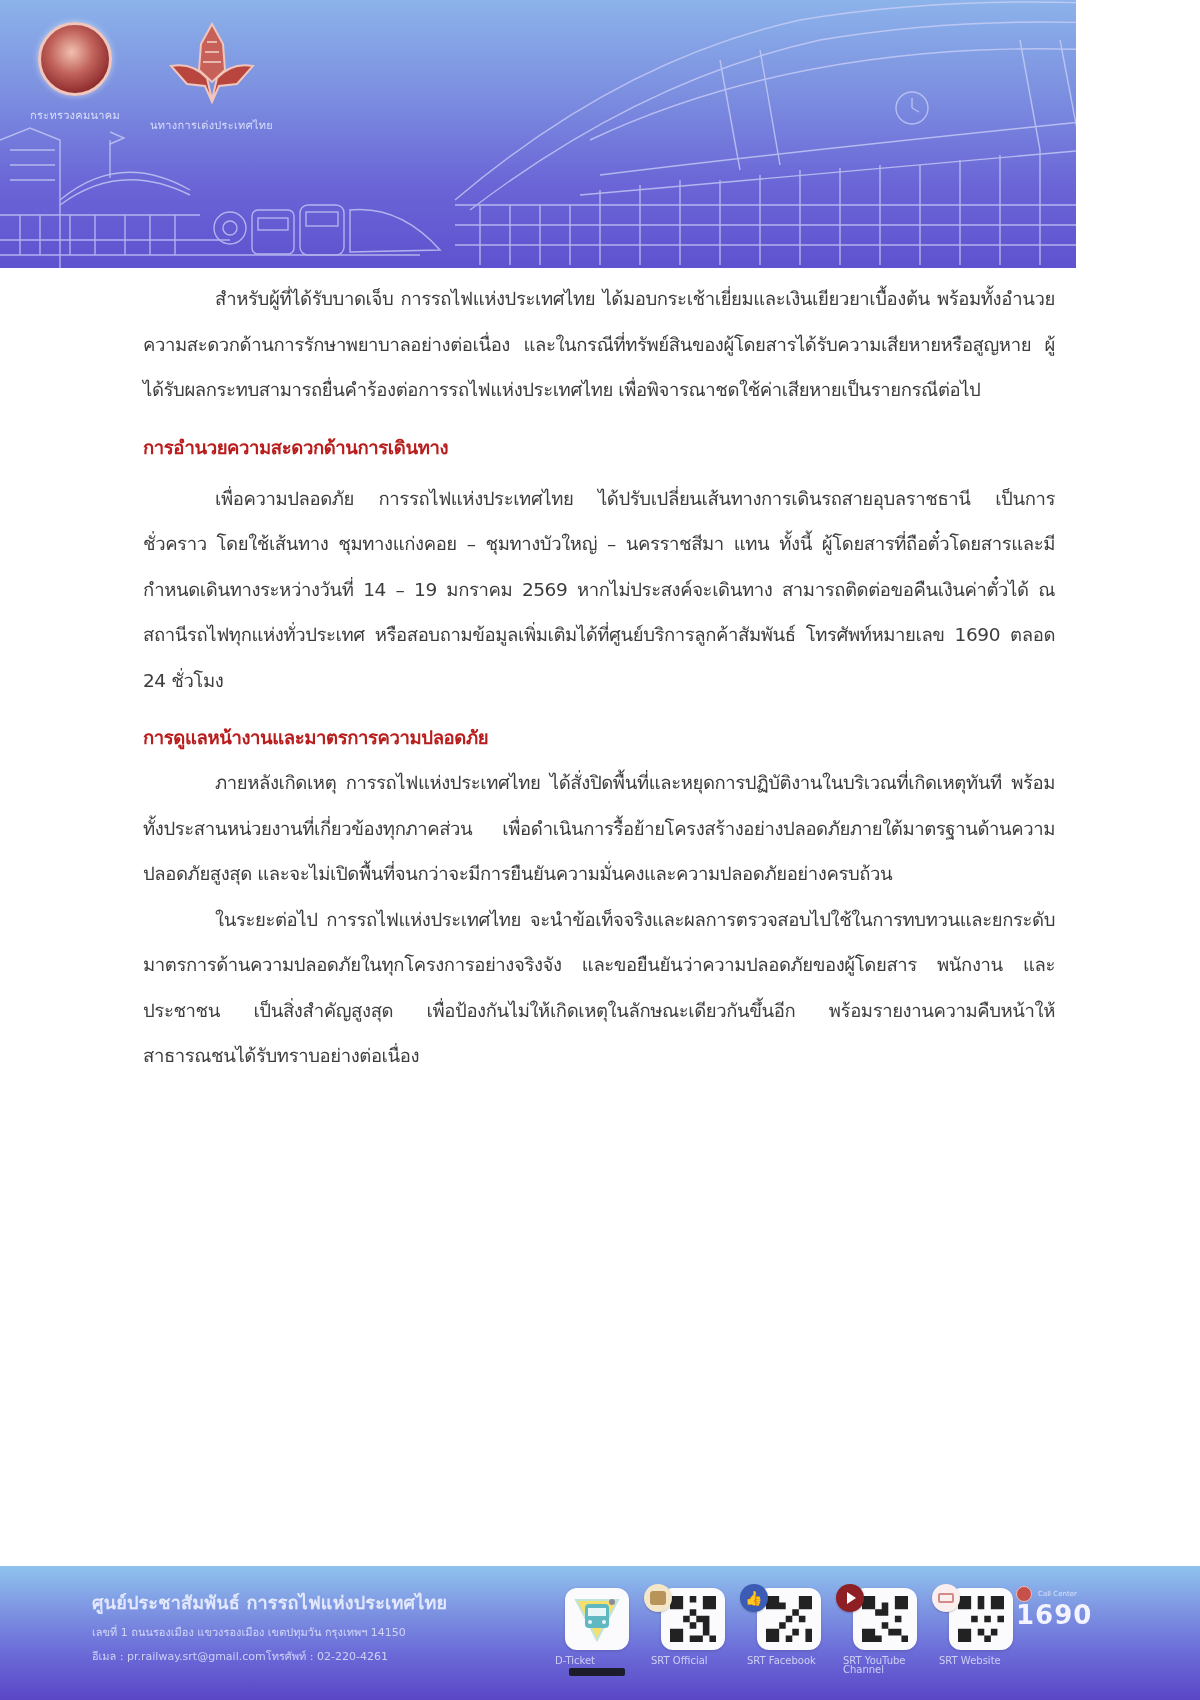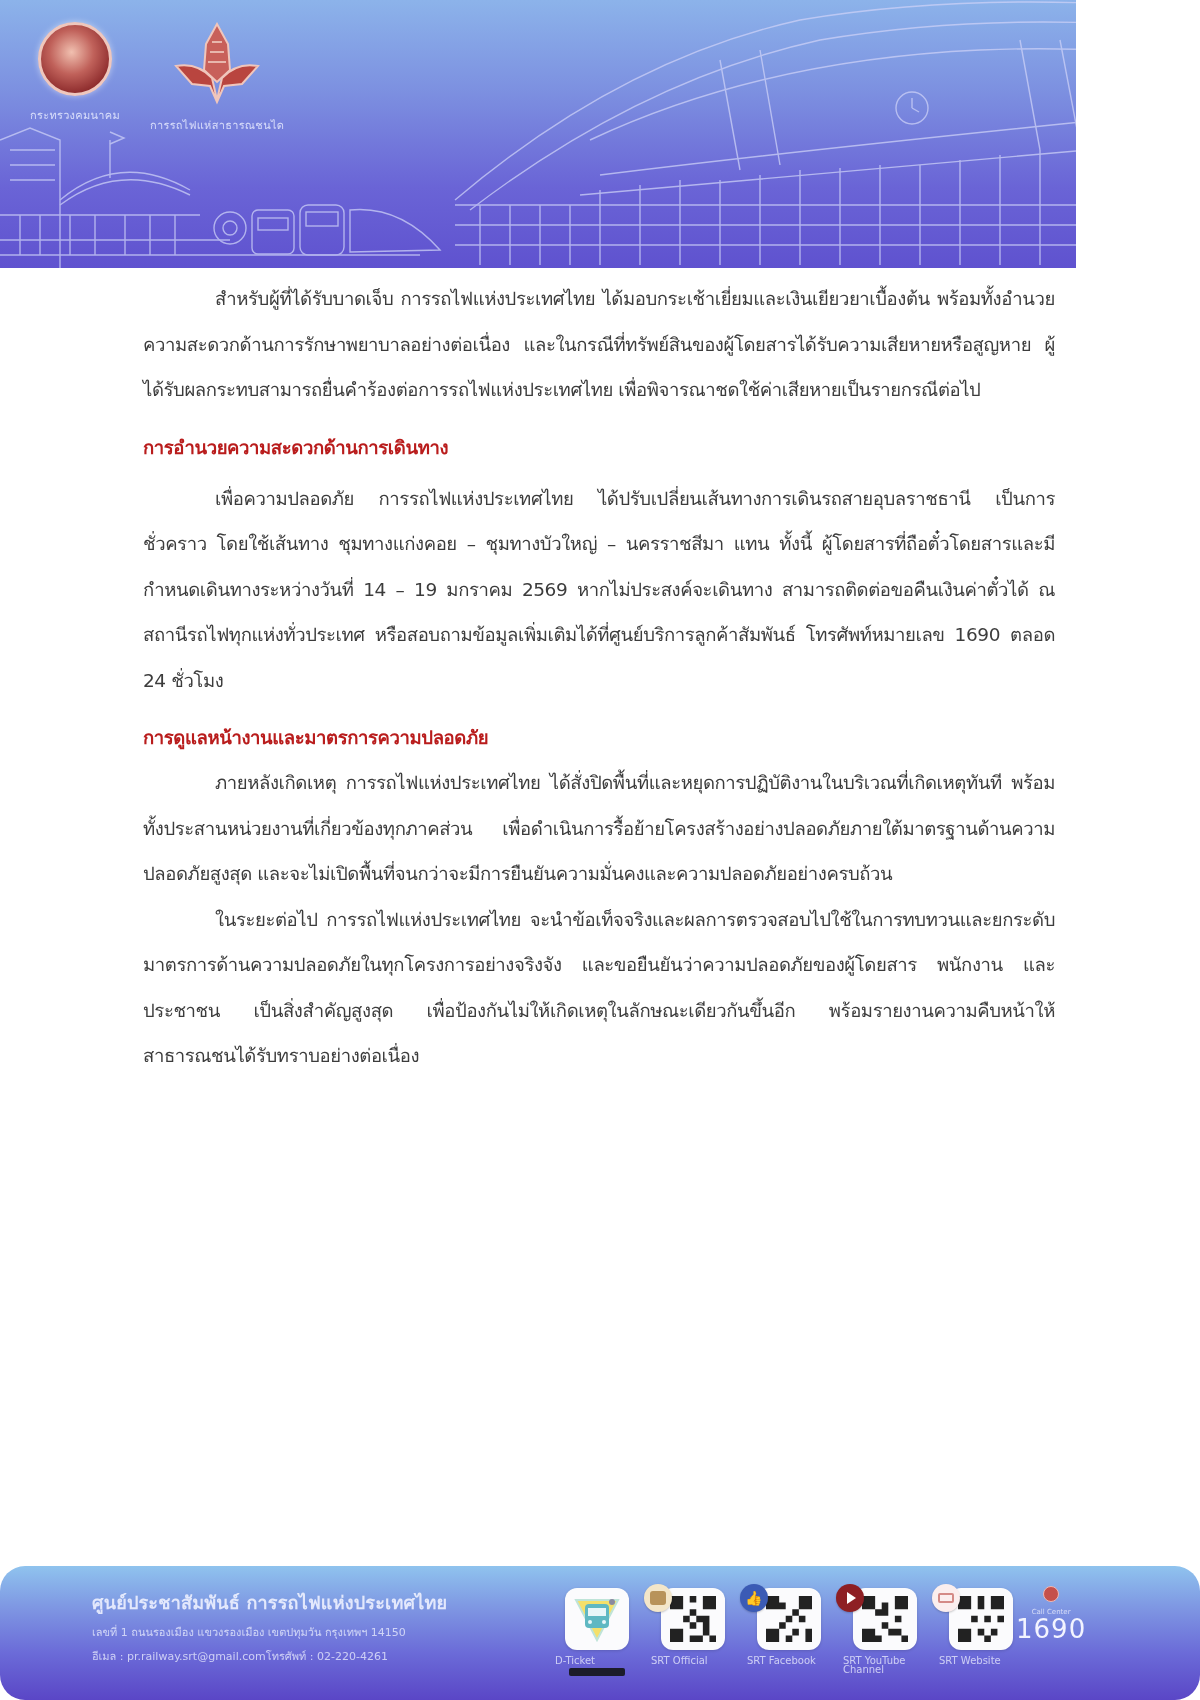--- a/index.html
+++ b/index.html
@@ -35,21 +35,20 @@
   .section-head {
     font-weight: bold; font-size: 18.5px; color: #b91c1c; line-height: 45px;
   }
   .gap-s { height: 12px; }
   .gap-xs { height: 6px; }
 
   
   .footer {
     position: absolute; left: 0; top: 1566px; width: 1200px; height: 134px;
     background: linear-gradient(180deg, #8fc3ee 0%, #7f98e3 30%, #6b6bd8 65%, #5a46c6 100%);
-    border-radius: 25px;
   }
   .footer .org { position: absolute; left: 92px; top: 22px; color: #eef1ff; }
   .footer .org-name { font-size: 18px; font-weight: bold; opacity: 0.9; letter-spacing: 0.2px; }
   .footer .org-line { font-size: 11px; opacity: 0.75; margin-top: 6px; white-space: nowrap; }
   .footer .org-line span + span { }
 
   .qr-row { position: absolute; left: 560px; top: 22px; display: flex; gap: 22px; align-items: flex-start; }
   .qr-item { position: relative; width: 74px; display: flex; flex-direction: column; align-items: center; }
   .qr-card {
     width: 64px; height: 62px; background: #fbfbfd; border-radius: 12px;
@@ -61,24 +60,24 @@
     box-shadow: 0 1px 2px rgba(0,0,0,0.2);
   }
   .qr-caption { margin-top: 6px; font-size: 10px; color: #eef0ff; opacity: 0.75; text-align: left; line-height: 9px; width: 84px; }
   .app-card {
     width: 64px; height: 62px; background: #fbfbfd; border-radius: 12px;
     display: flex; align-items: center; justify-content: center; box-shadow: 0 1px 3px rgba(0,0,0,0.15);
   }
   .store-badge { margin-top: 3px; width: 56px; height: 8px; background: #1c1c2a; border-radius: 2px; }
 
   .callcenter { position: absolute; left: 1016px; top: 20px; color: #f3f4ff; }
-  .callcenter .cc-top { display: flex; align-items: center; gap: 6px; flex-direction: column; }
+  .callcenter .cc-top { display: flex; align-items: center; gap: 6px; }
   .callcenter .cc-dot { width: 16px; height: 16px; border-radius: 50%; background: #c5504c; border: 1px solid #f0b8b4; }
   .callcenter .cc-label { font-size: 7px; opacity: 0.75; }
-  .callcenter .cc-number { font-family: "DejaVu Sans", sans-serif; font-size: 26px; font-weight: normal; letter-spacing: 1px; margin-top: -2px; }
+  .callcenter .cc-number { font-family: "DejaVu Sans", sans-serif; font-size: 26px; font-weight: bold; letter-spacing: 1px; margin-top: -2px; }
 </style>
 </head>
 <body>
 
 <div class="header">
   <svg class="art" width="1200" height="268" viewBox="0 0 1200 268">
     <g fill="none" stroke="#cdd1f7" stroke-width="1.4" opacity="0.75">
 
       <path d="M0 140 L30 128 L60 140 L60 268"></path>
       <path d="M10 150 h45 M10 165 h45 M10 180 h45"></path>
@@ -117,21 +116,21 @@
   </div>
 
   <div class="logo-block" style="left:150px;">
     <div class="logo-wing">
       <svg width="90" height="84" viewBox="0 0 90 84">
         <path d="M45 2 L56 22 L58 48 L45 60 L32 48 L34 22 Z" fill="#c8605a" stroke="#f0c6bc" stroke-width="2"></path>
         <path d="M4 44 Q25 40 40 56 L45 78 L50 56 Q65 40 86 44 L70 62 L52 64 L45 80 L38 64 L20 62 Z" fill="#b9453f" stroke="#f0c6bc" stroke-width="2"></path>
         <path d="M40 20 h10 M38 30 h14 M36 40 h18" stroke="#f2d2c8" stroke-width="1.5"></path>
       </svg>
     </div>
-    <div class="logo-label">การรถไฟแห่สาธารณชนได</div>
+    <div class="logo-label">นทางการเด่งประเทศไทย</div>
   </div>
 </div>
 
 <div class="content">
   <p class="para indent">สำหรับผู้ที่ได้รับบาดเจ็บ การรถไฟแห่งประเทศไทย ได้มอบกระเช้าเยี่ยมและเงินเยียวยาเบื้องต้น พร้อมทั้งอำนวยความสะดวกด้านการรักษาพยาบาลอย่างต่อเนื่อง และในกรณีที่ทรัพย์สินของผู้โดยสารได้รับความเสียหายหรือสูญหาย ผู้ได้รับผลกระทบสามารถยื่นคำร้องต่อการรถไฟแห่งประเทศไทย เพื่อพิจารณาชดใช้ค่าเสียหายเป็นรายกรณีต่อไป</p>
   <div class="gap-s"></div>
   <h2 class="section-head">การอำนวยความสะดวกด้านการเดินทาง</h2>
   <div class="gap-xs"></div>
   <p class="para indent">เพื่อความปลอดภัย การรถไฟแห่งประเทศไทย ได้ปรับเปลี่ยนเส้นทางการเดินรถสายอุบลราชธานี เป็นการชั่วคราว โดยใช้เส้นทาง ชุมทางแก่งคอย – ชุมทางบัวใหญ่ – นครราชสีมา แทน ทั้งนี้ ผู้โดยสารที่ถือตั๋วโดยสารและมีกำหนดเดินทางระหว่างวันที่ 14 – 19 มกราคม 2569 หากไม่ประสงค์จะเดินทาง สามารถติดต่อขอคืนเงินค่าตั๋วได้ ณ สถานีรถไฟทุกแห่งทั่วประเทศ หรือสอบถามข้อมูลเพิ่มเติมได้ที่ศูนย์บริการลูกค้าสัมพันธ์ โทรศัพท์หมายเลข 1690 ตลอด 24 ชั่วโมง</p>
   <div class="gap-s"></div>

